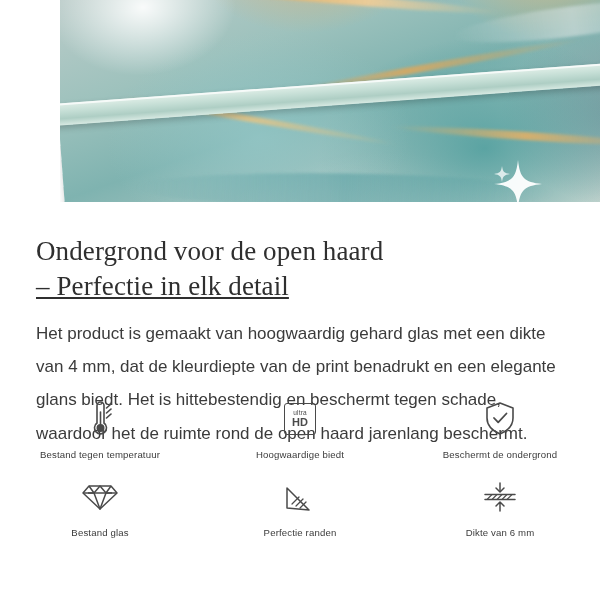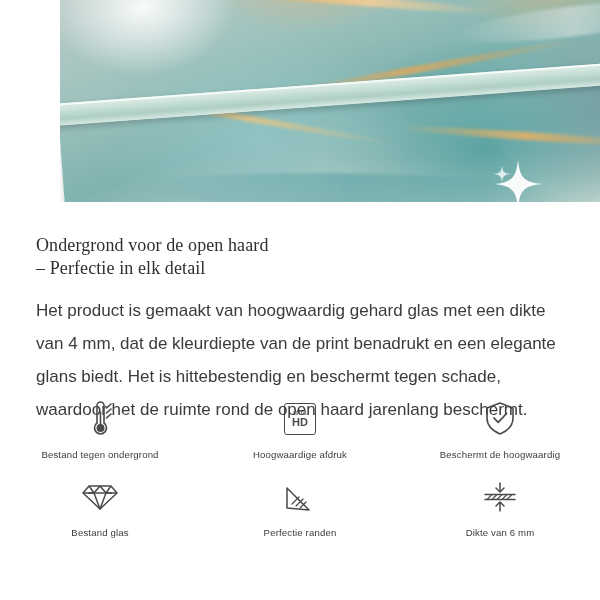--- a/index.html
+++ b/index.html
@@ -109,26 +109,26 @@
     position: absolute;
     left: 0;
     top: 222px;
     width: 600px;
   }
   .headline {
     margin: 0;
     padding: 12px 36px 0 36px;
     font-family: "Liberation Serif", serif;
     font-weight: 400;
-    font-size: 18px;
+    font-size: 27px;
     line-height: 1.28;
     color: #2f2f2f;
     letter-spacing: 0.1px;
   }
-  .headline .line2 { display: block; }
+  .headline .line2 { display: block; text-decoration: underline; }
   .body-text {
     margin: 0;
     padding: 14px 40px 0 36px;
     font-size: 17px;
     line-height: 1.95;
     color: #3b3b3b;
   }
 
   
   .features {
@@ -216,41 +216,41 @@
           <g fill="none" stroke="#4a4a4a" stroke-width="1.6" stroke-linecap="round">
             <path d="M14 6.5a3.5 3.5 0 0 1 7 0v17.5a6 6 0 1 1-7 0z"></path>
             <line x1="17.5" y1="13" x2="17.5" y2="26"></line>
             <line x1="23.5" y1="9" x2="28" y2="5"></line>
             <line x1="23.5" y1="14" x2="28" y2="10"></line>
             <line x1="23.5" y1="19" x2="28" y2="15"></line>
           </g>
           <circle cx="17.5" cy="29" r="4" fill="#4a4a4a"></circle>
         </svg>
       </span>
-      <span class="cap">Bestand tegen ondergrond</span>
+      <span class="cap">Bestand tegen temperatuur</span>
     </div>
 
     <div class="feature">
       <span class="ico">
         <span class="ultrahd-box">
           <span class="u1">ultra</span>
           <span class="u2">HD</span>
         </span>
       </span>
-      <span class="cap">Hoogwaardige afdruk</span>
+      <span class="cap">Hoogwaardige biedt</span>
     </div>
 
     <div class="feature">
       <span class="ico">
         <svg width="34" height="40" viewBox="0 0 34 40">
           <path d="M17 4 L30 9 v10 c0 8-6 13-13 16 -7-3-13-8-13-16 V9 z" fill="none" stroke="#4a4a4a" stroke-width="1.6" stroke-linejoin="round"></path>
           <path d="M11 19 l4.2 4.4 L23.5 14.5" fill="none" stroke="#4a4a4a" stroke-width="1.8" stroke-linecap="round" stroke-linejoin="round"></path>
         </svg>
       </span>
-      <span class="cap">Beschermt de hoogwaardig</span>
+      <span class="cap">Beschermt de ondergrond</span>
     </div>
 
     <div class="feature">
       <span class="ico">
         <svg width="38" height="34" viewBox="0 0 38 34">
           <g fill="none" stroke="#4a4a4a" stroke-width="1.5" stroke-linejoin="round">
             <path d="M8 6 h22 l6 7 -17 16 -17-16 z"></path>
             <path d="M2 13 h34"></path>
             <path d="M8 6 l5 7 -6 0"></path>
             <path d="M30 6 l-5 7 6 0"></path>

